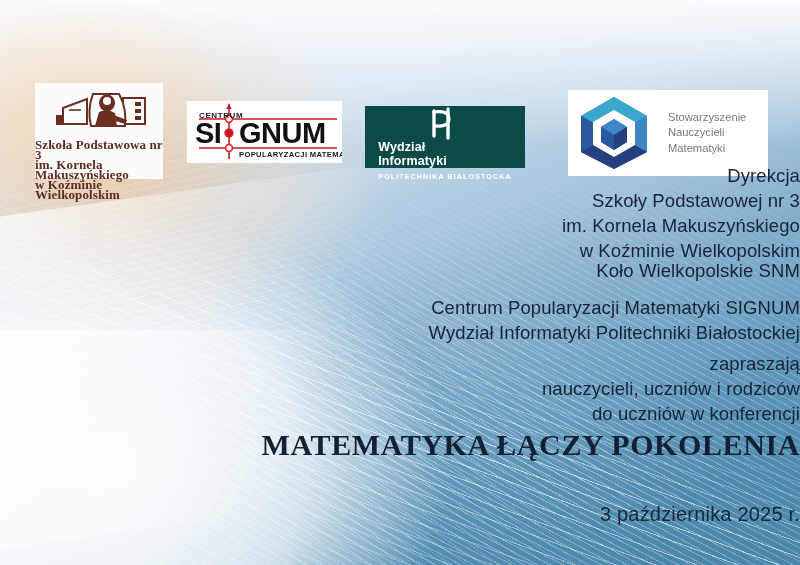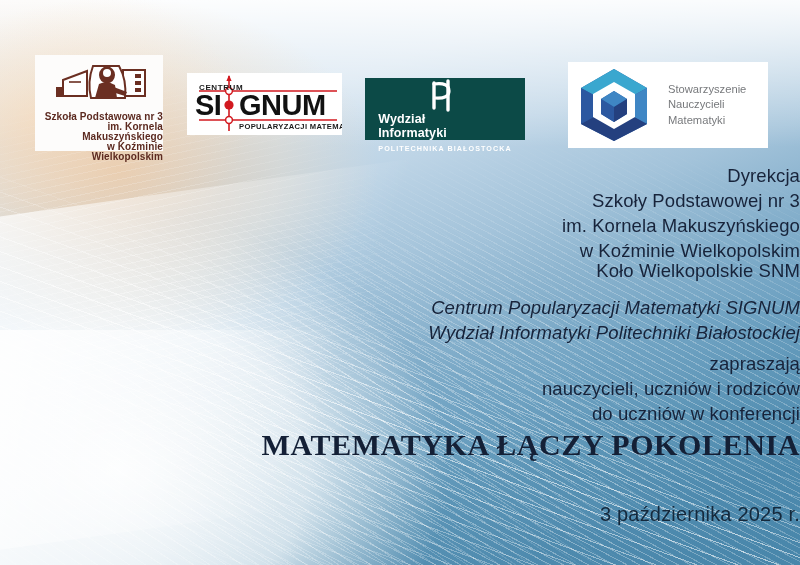--- a/index.html
+++ b/index.html
@@ -55,27 +55,27 @@
   }
   .sheen{position:absolute;pointer-events:none;}
   .sheen.s1{left:-60px;top:190px;width:520px;height:330px;
     background:linear-gradient(118deg, rgba(255,255,255,.85) 0%, rgba(255,255,255,.35) 40%, rgba(255,255,255,0) 72%);
     transform:rotate(-8deg);}
   .sheen.s2{left:-40px;top:330px;width:430px;height:250px;
     background:linear-gradient(100deg, rgba(255,255,255,.92) 0%, rgba(255,255,255,.45) 45%, rgba(255,255,255,0) 80%);}
 
   
   .logos{position:absolute;left:0;top:0;width:800px;height:160px;}
-  .logo{position:absolute;}
+  .logo{position:absolute;margin-top:28px;}
 
   
   #logo-school{left:35px;top:55px;width:128px;height:96px;background:#fdfcfb;
     display:flex;flex-direction:column;align-items:center;justify-content:flex-start;}
   #logo-school .mark{margin-top:7px;}
-  #logo-school .txt{font-size:10px;line-height:10px;color:#5c2a20;text-align:right;font-weight:700;margin-top:4px;letter-spacing:.1px;}
+  #logo-school .txt{font-size:13px;line-height:10px;color:#5c2a20;text-align:left;font-weight:700;margin-top:4px;letter-spacing:.1px;font-family:Liberation Serif, serif;}
 
   
   #logo-signum{left:187px;top:73px;width:155px;height:62px;background:#ffffff;}
 
   
   #logo-wi{left:365px;top:78px;width:160px;height:62px;background:#0c4a47;
     display:flex;align-items:center;flex-direction:column;}
   #logo-wi .glyph{width:44px;display:flex;justify-content:center;}
   #logo-wi .wtxt{color:#fff;}
   #logo-wi .l1{font-size:12.5px;font-weight:700;line-height:14px;letter-spacing:.1px;}
@@ -85,21 +85,21 @@
   #logo-snm{left:568px;top:62px;width:200px;height:86px;background:#ffffff;
     display:flex;align-items:center;gap:8px;}
   #logo-snm .hexwrap{width:92px;display:flex;justify-content:center;align-items:center;}
   #logo-snm .stxt{font-size:11.2px;line-height:15.5px;color:#77797c;}
 
   
   .block{position:absolute;left:0;width:800px;text-align:right;color:#17233a;}
   .ln{line-height:25px;font-size:18.5px;letter-spacing:.1px;}
   #blk-dyrekcja{top:163px;}
   #blk-kolo{top:258px;}
-  #blk-cpm{top:295px;font-style:italic;}
+  #blk-cpm{top:295px;}
   #blk-zapraszaja{top:351px;}
   #blk-title{top:428px;}
   #title-text{
     font-family:"Liberation Serif", serif;
     font-weight:700;font-size:30px;letter-spacing:.6px;color:#142036;
   }
   #blk-date{top:503px;}
   #date-text{font-size:20px;color:#15293c;letter-spacing:.2px;}
 </style>
 </head>

